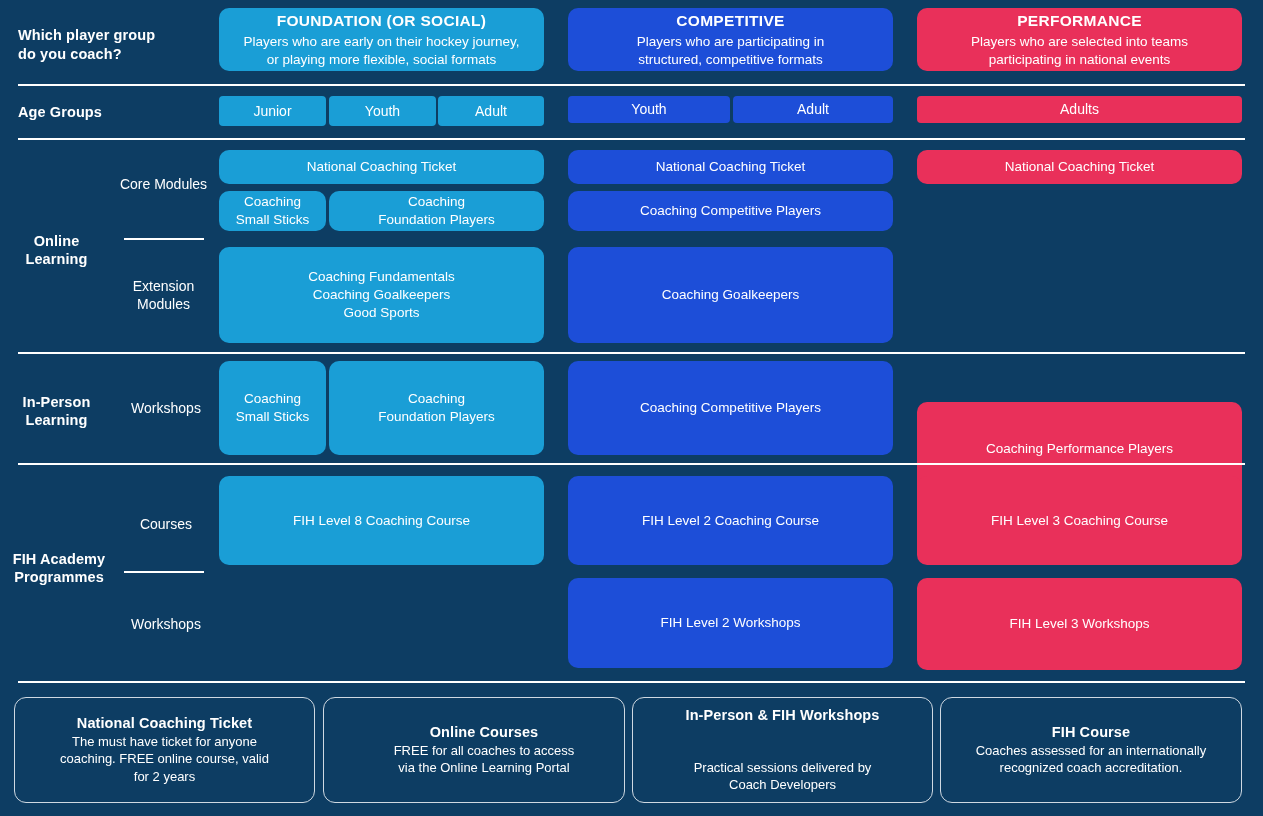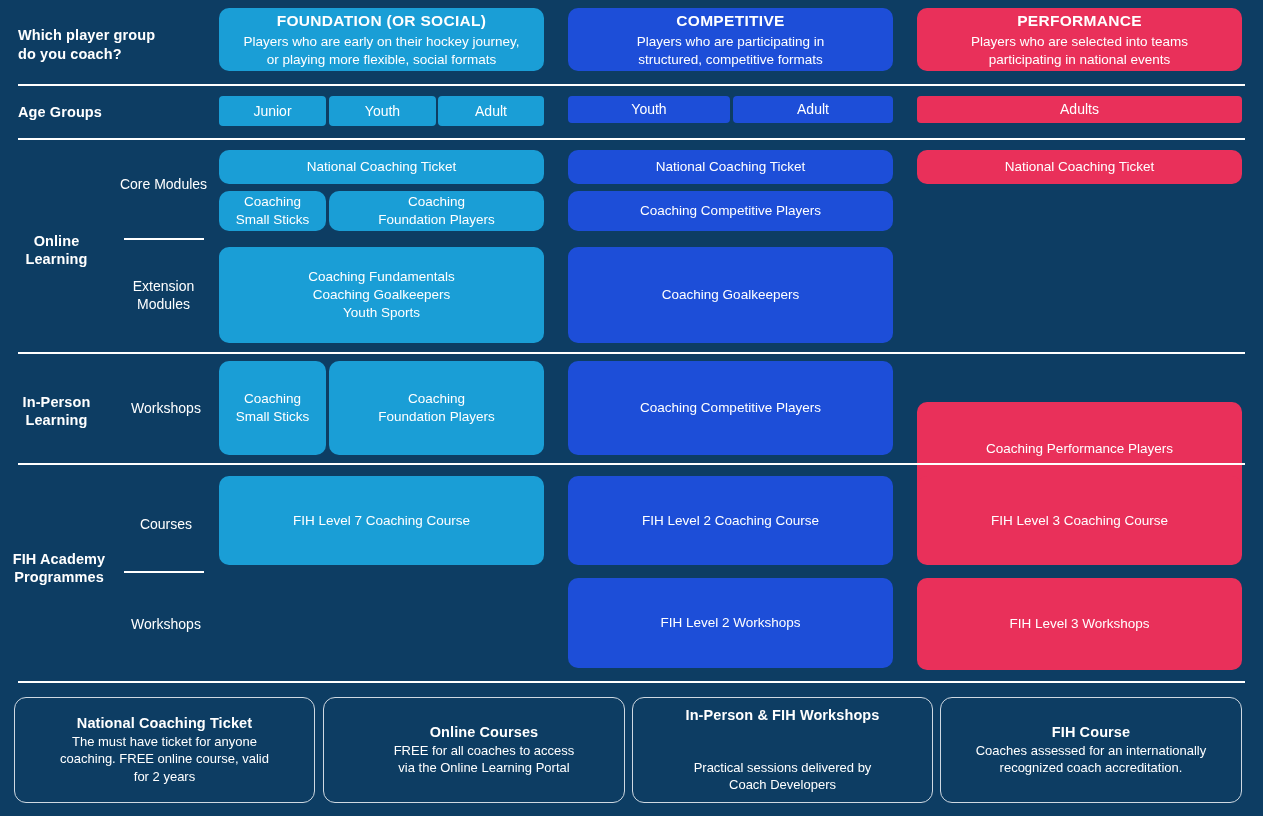--- a/index.html
+++ b/index.html
@@ -200,21 +200,21 @@
     <div class="label">Coaching Competitive Players</div>
   </div>
 
   <div class="card pink" style="left:917px; top:150px; width:325px; height:34px;">
     <div class="label">National Coaching Ticket</div>
   </div>
 
   <div class="card blue" style="left:219px; top:247px; width:325px; height:96px;">
     <div class="label">Coaching Fundamentals
 Coaching Goalkeepers
-Youth Sports</div>
+Good Sports</div>
   </div>
   <div class="card green" style="left:568px; top:247px; width:325px; height:96px;">
     <div class="label">Coaching Goalkeepers</div>
   </div>
 
   <div class="divider" style="top:352px;"></div>
 
   <div class="row-label" style="left:4px; top:393px; width:105px;">In-Person
 Learning</div>
   <div class="sub-label" style="left:116px; top:400px; width:100px;">Workshops</div>
@@ -237,21 +237,21 @@
   <div class="divider" style="top:463px;"></div>
 
   <div class="row-label" style="left:4px; top:550px; width:110px;">FIH
 Academy
 Programmes</div>
   <div class="sub-label" style="left:116px; top:516px; width:100px;">Courses</div>
   <div class="subdivider" style="top:571px;"></div>
   <div class="sub-label" style="left:116px; top:616px; width:100px;">Workshops</div>
 
   <div class="card blue" style="left:219px; top:476px; width:325px; height:89px;">
-    <div class="label">FIH Level 7 Coaching Course</div>
+    <div class="label">FIH Level 8 Coaching Course</div>
   </div>
   <div class="card green" style="left:568px; top:476px; width:325px; height:89px;">
     <div class="label">FIH Level 2 Coaching Course</div>
   </div>
   <div class="card pink" style="left:917px; top:476px; width:325px; height:89px;">
     <div class="label">FIH Level 3 Coaching Course</div>
   </div>
 
   <div class="card green" style="left:568px; top:578px; width:325px; height:90px;">
     <div class="label">FIH Level 2 Workshops</div>

